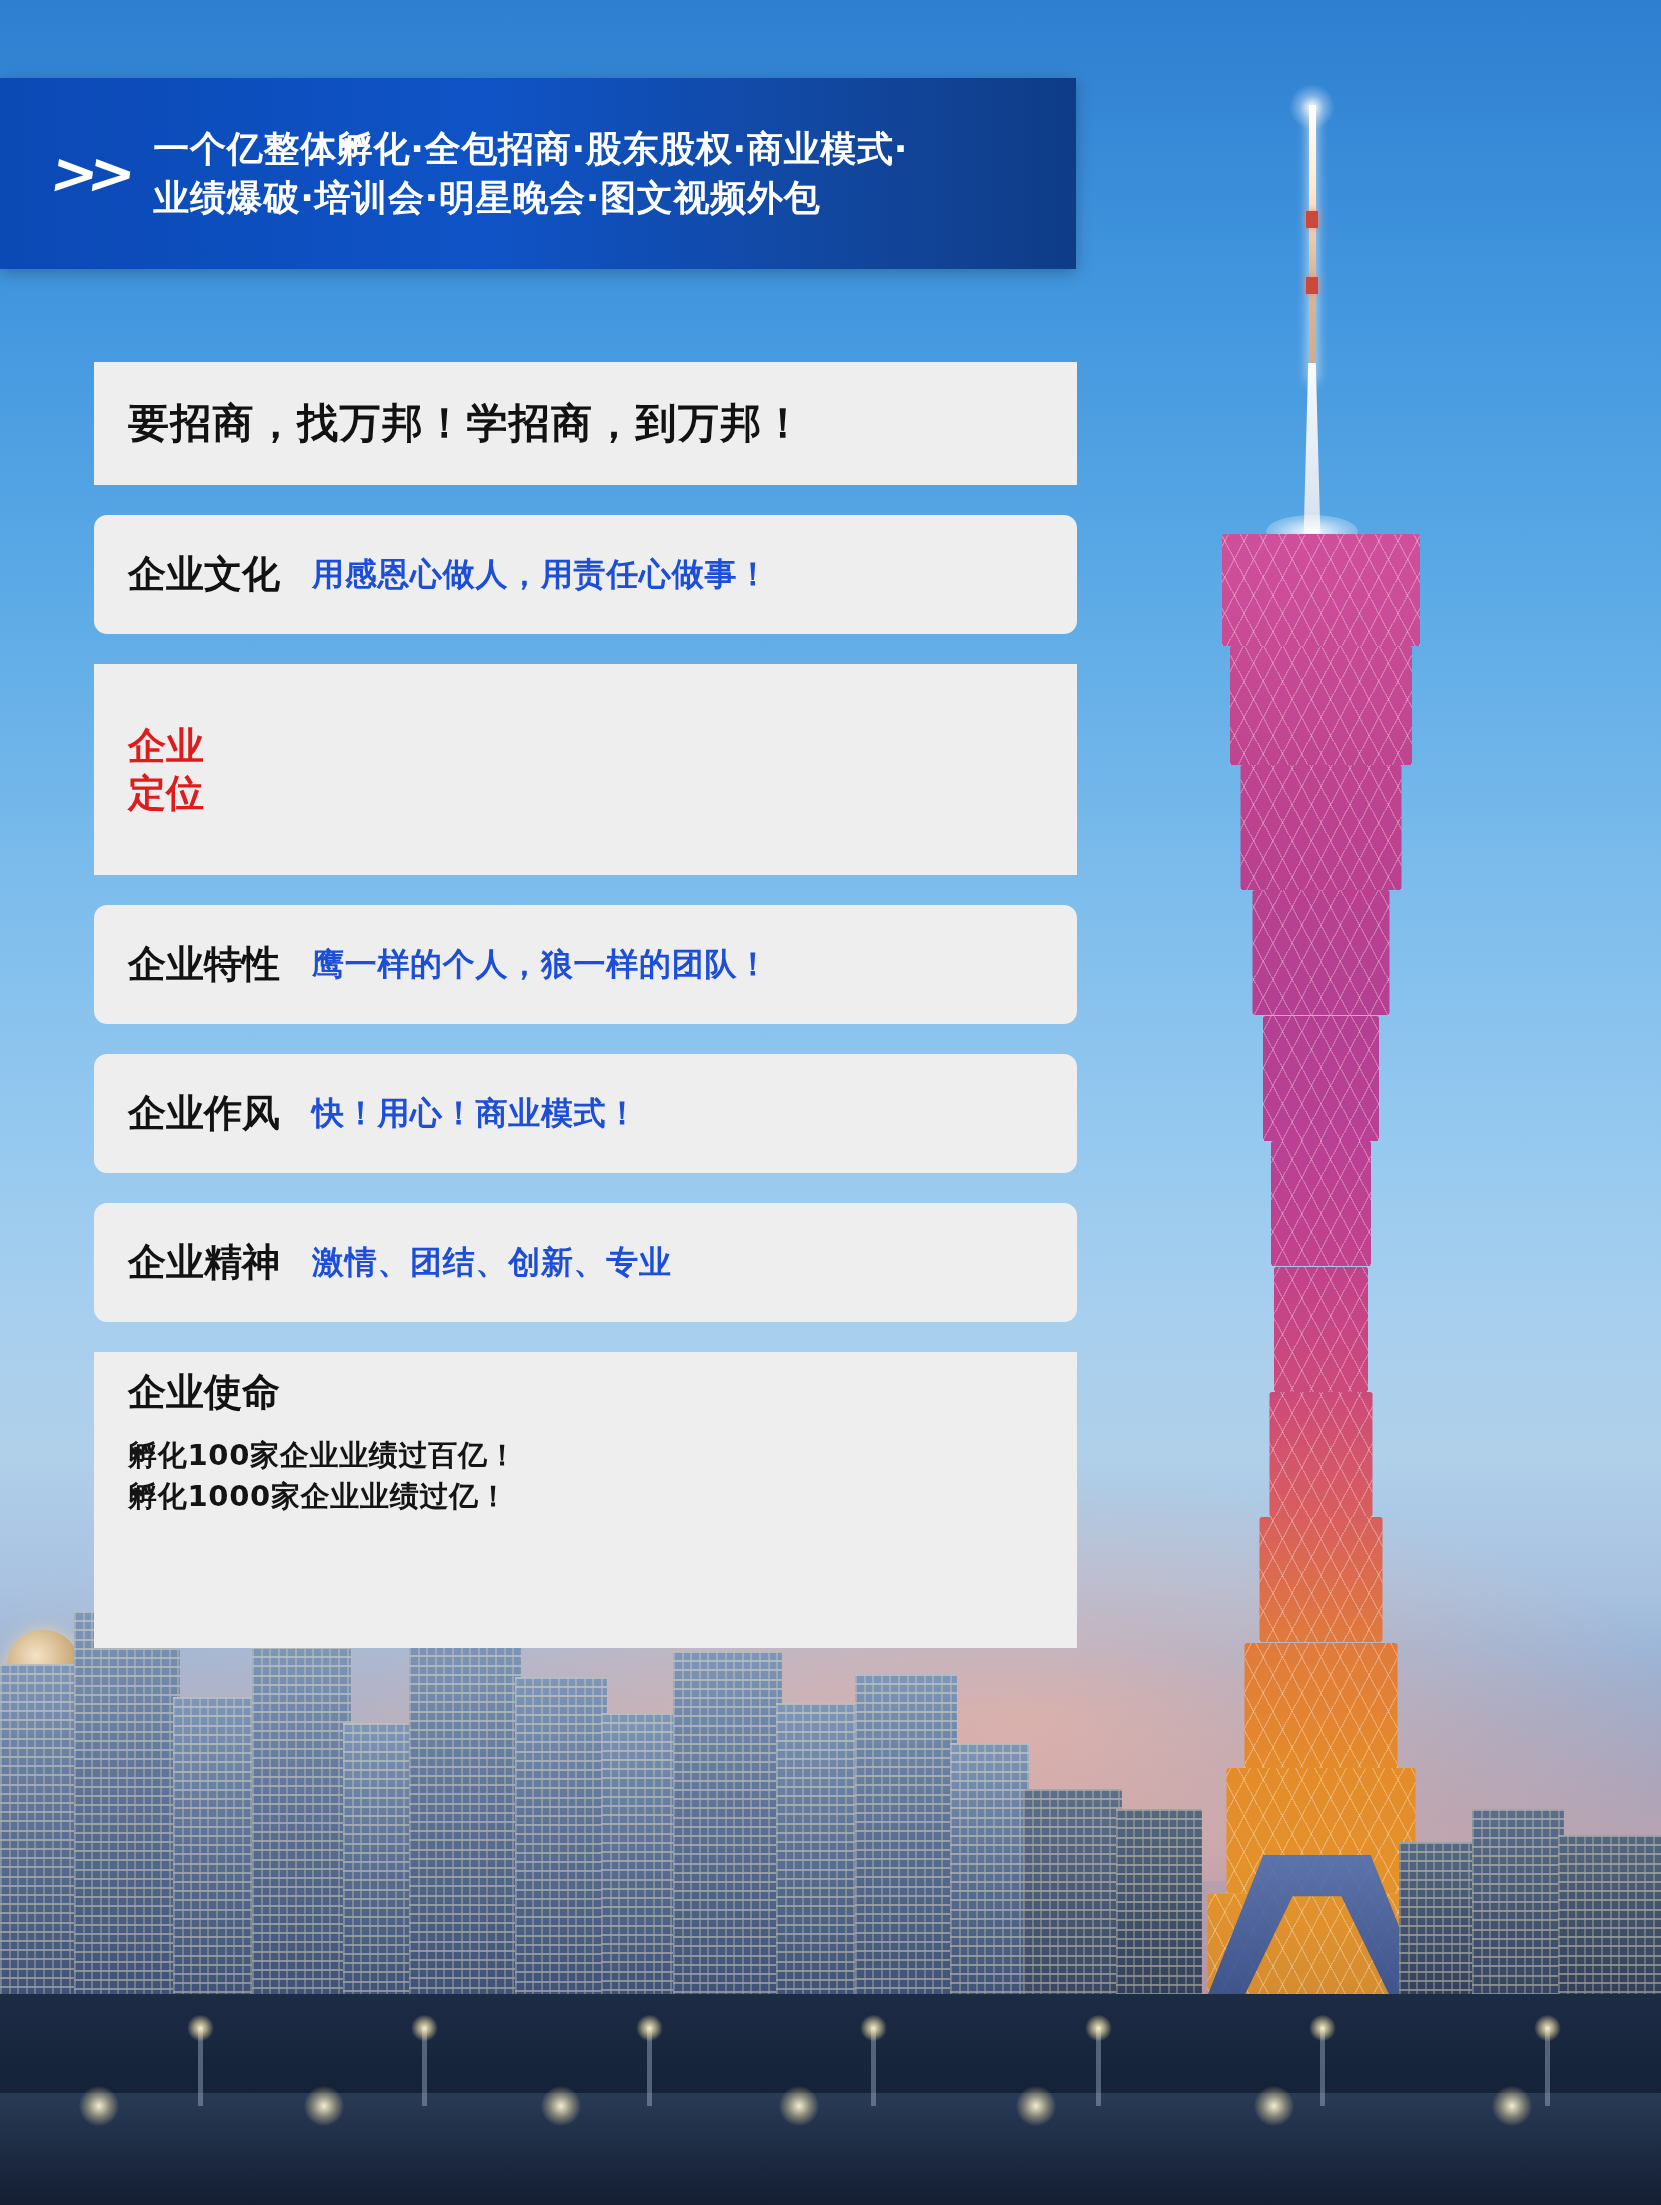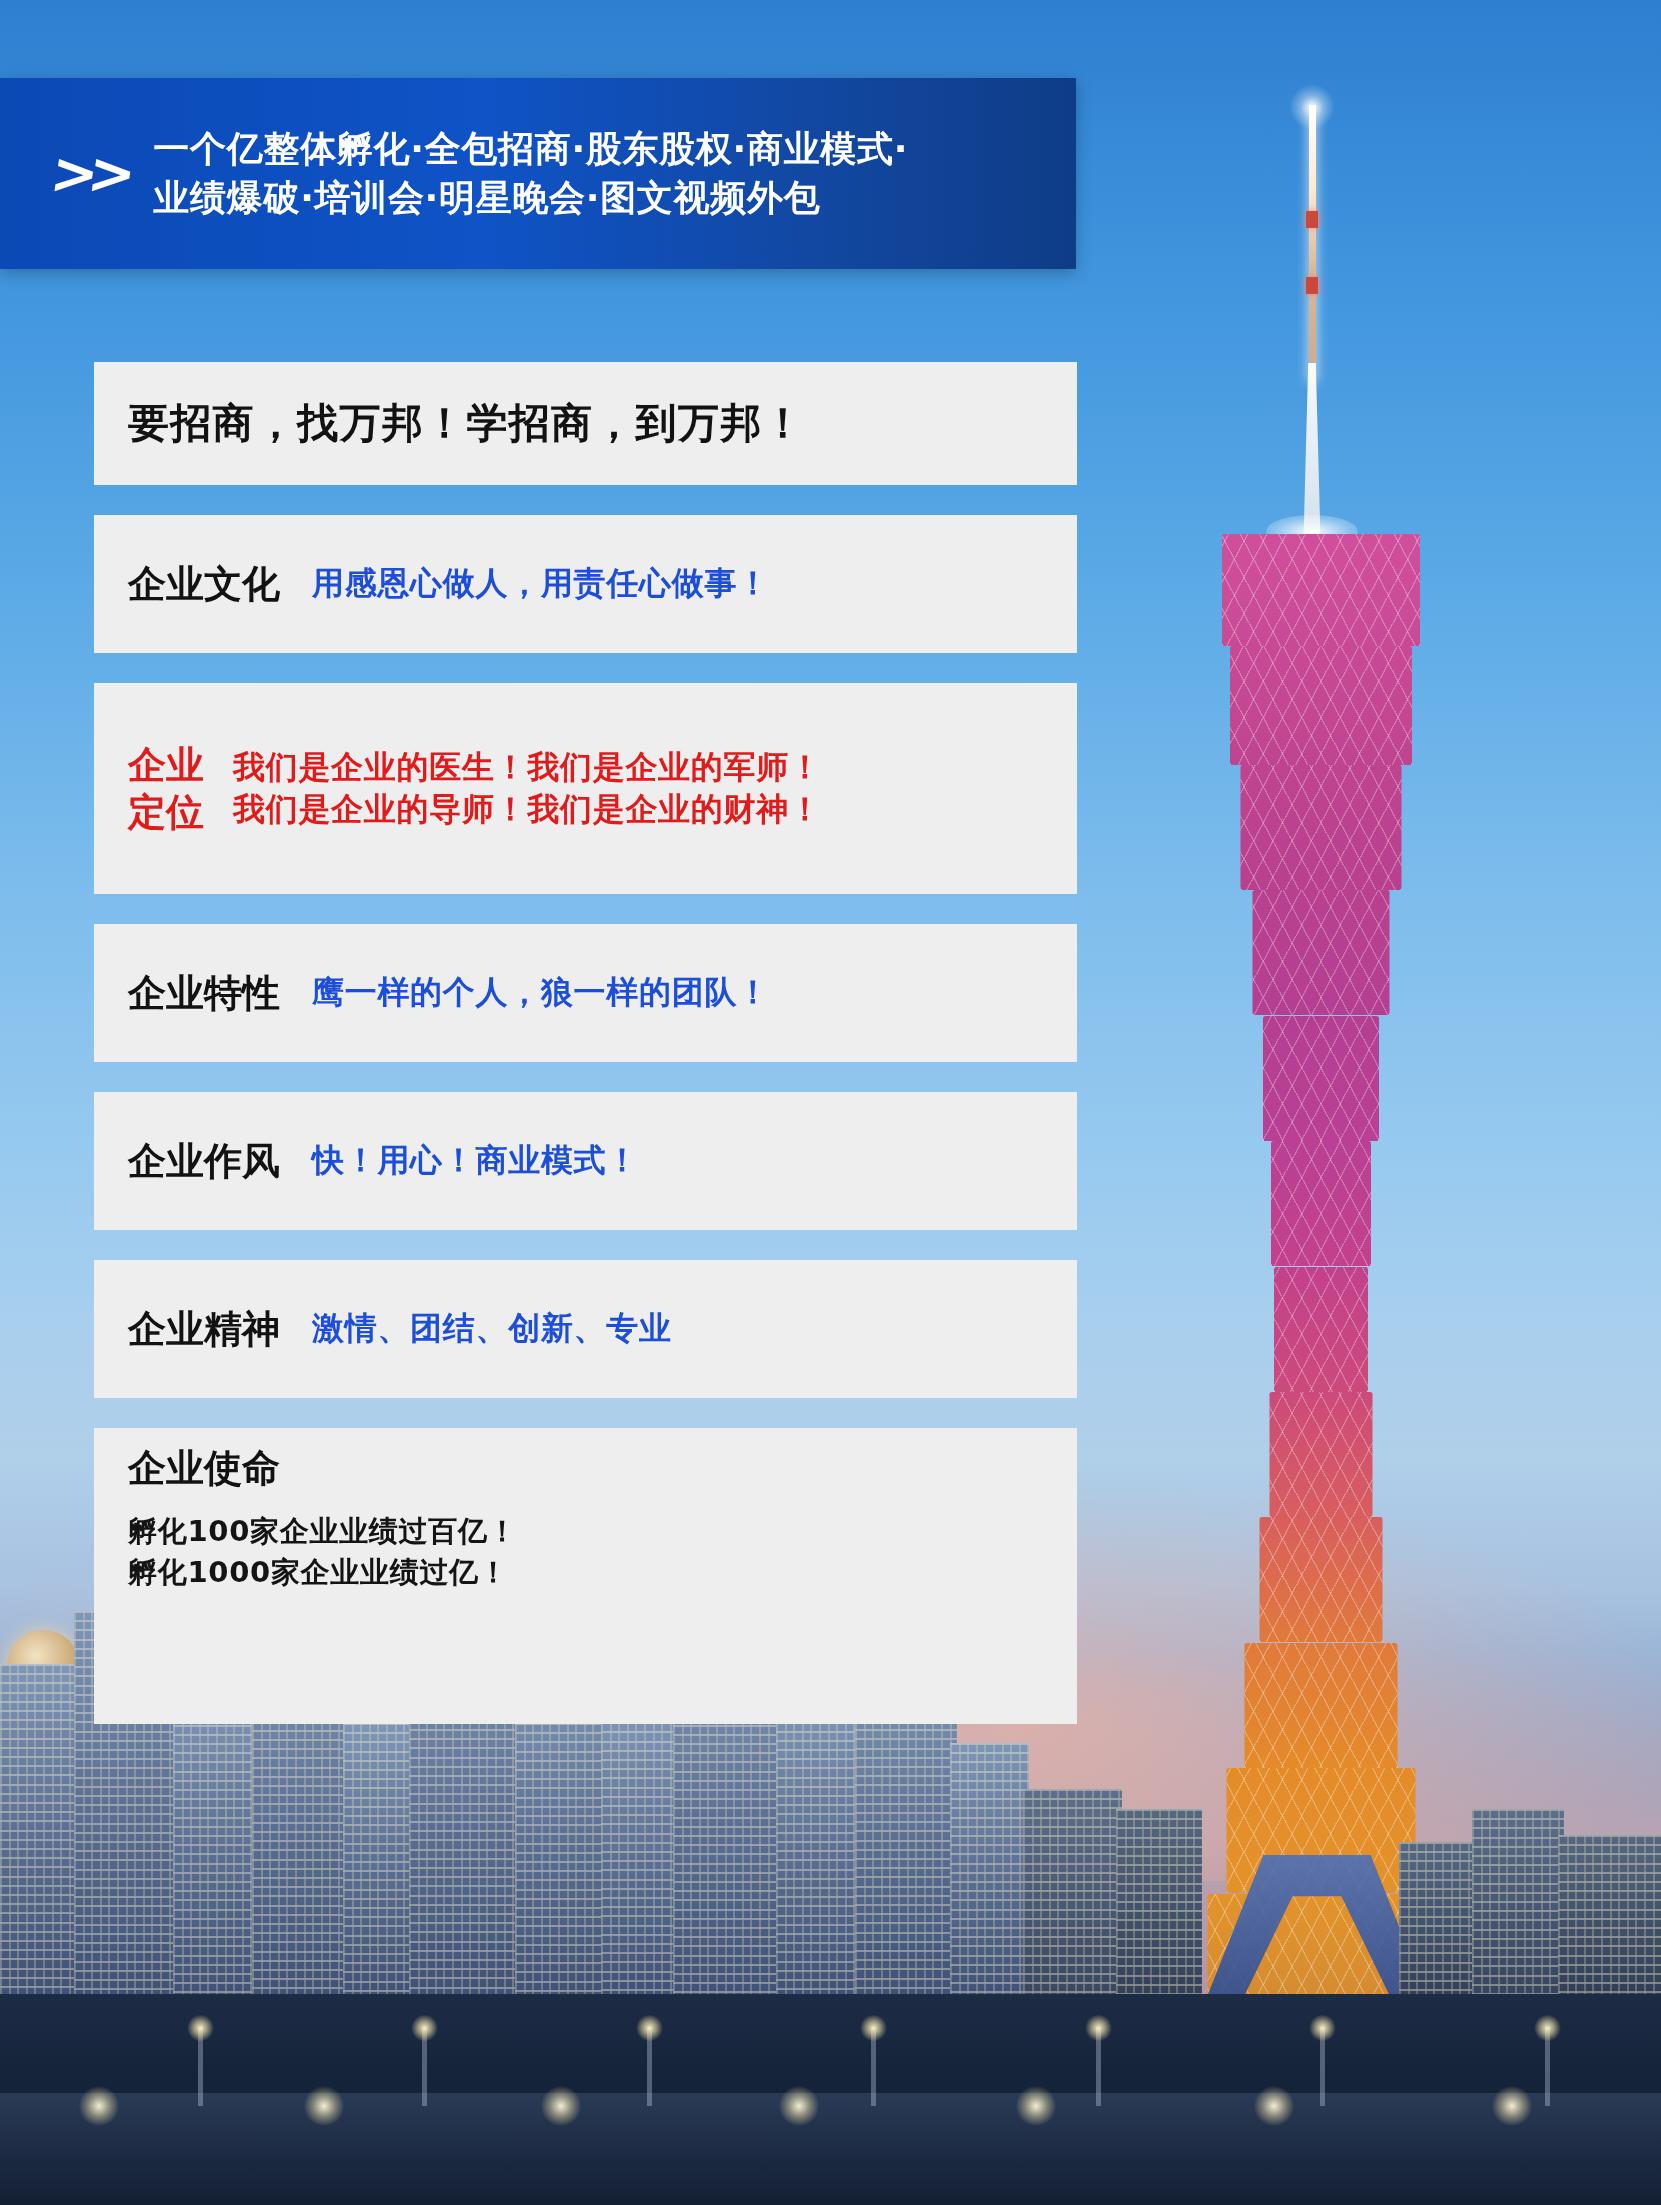--- a/index.html
+++ b/index.html
@@ -257,21 +257,21 @@
   }
   .card {
     background: #eeeeee;
     margin-bottom: 30px;
     padding: 0 34px;
     box-sizing: border-box;
     display: flex;
     align-items: center;
   }
   .card-slogan { height: 123px; }
-  .card-2row   { height: 138px; }
+  .card-2row   { height: 119px; border-radius: 13px; }
   .card-tall   { height: 211px; }
   .card-mission{ height: 296px; display: block; padding-top: 15px; }
 
   .slogan-text {
     font-size: 41px;
     font-weight: 700;
     color: #121212;
     letter-spacing: 1.3px;
   }
   .card-title {
@@ -435,24 +435,20 @@
     <div class="card card-2row">
       <div class="card-title">企业文化</div>
       <div class="card-body">用感恩心做人，用责任心做事！</div>
     </div>
 
     <div class="card card-tall">
       <div class="pos-title">
         <div>企业</div>
         <div>定位</div>
       </div>
-      <div class="pos-lines">
-        <div>我们是企业的医生！我们是企业的军师！</div>
-        <div>我们是企业的导师！我们是企业的财神！</div>
-      </div>
     </div>
 
     <div class="card card-2row">
       <div class="card-title">企业特性</div>
       <div class="card-body">鹰一样的个人，狼一样的团队！</div>
     </div>
 
     <div class="card card-2row">
       <div class="card-title">企业作风</div>
       <div class="card-body">快！用心！商业模式！</div>

